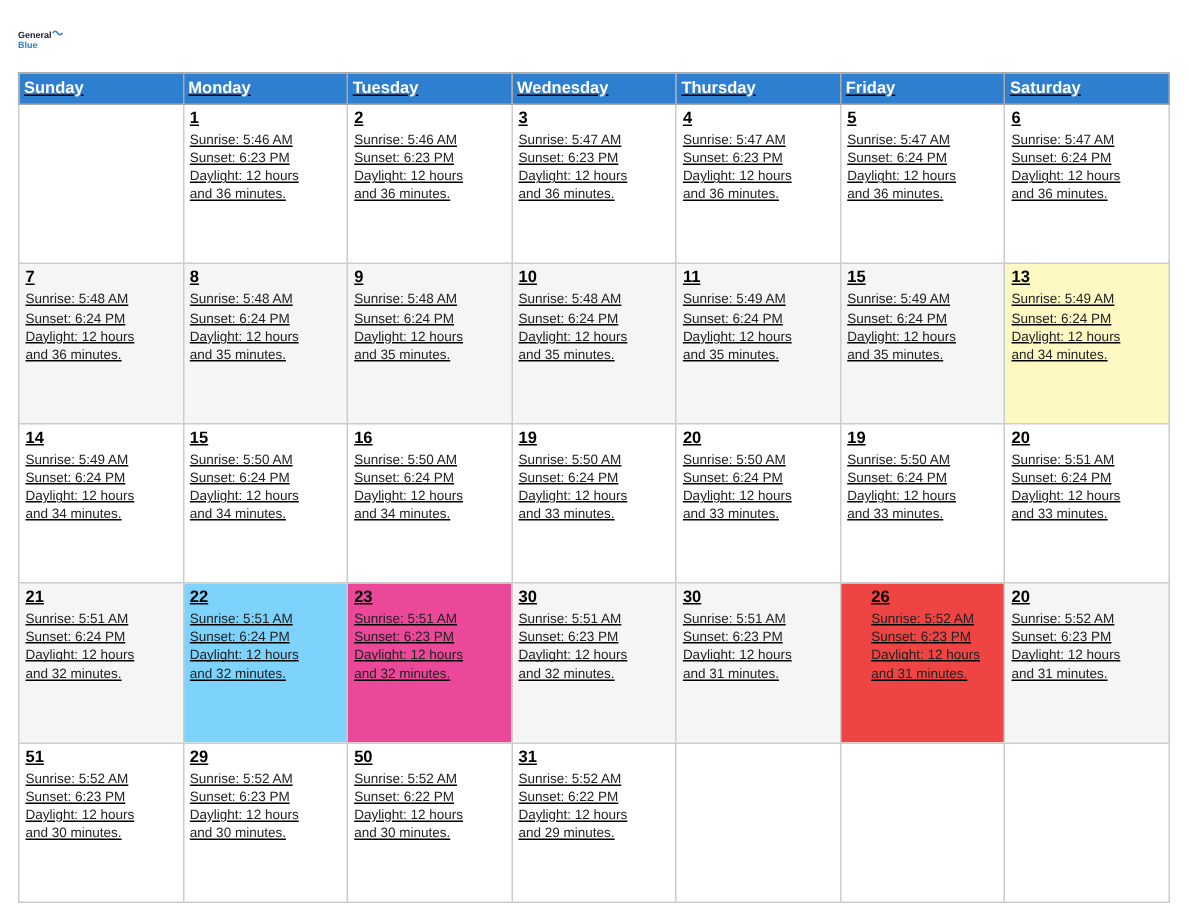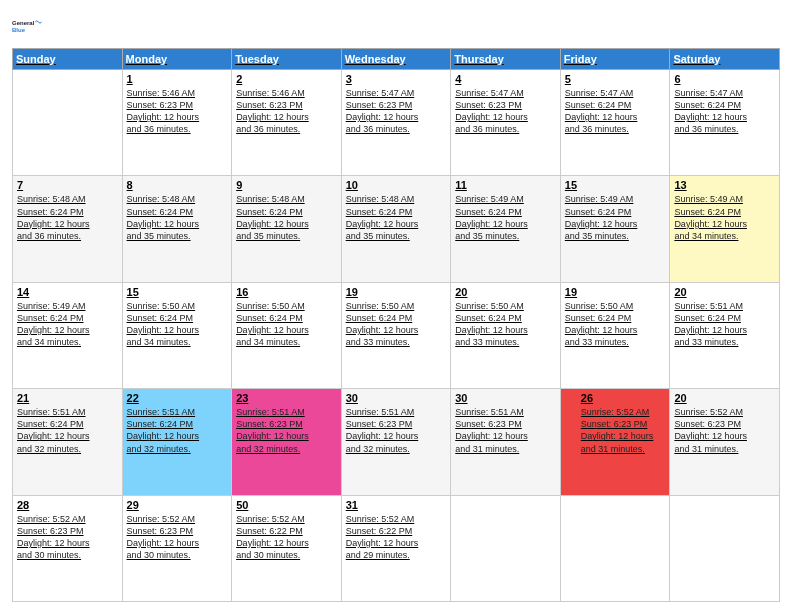--- a/index.html
+++ b/index.html
@@ -311,21 +311,21 @@
           <td style="background: rgb(245, 245, 245);">
             <span class="day-num">20</span>
             <div class="day-info" style="white-space: pre-line;">Sunrise: 5:52 AM
 Sunset: 6:23 PM
 Daylight: 12 hours
 and 31 minutes.</div>
           </td>
         </tr>
         <tr class="week-row">
           <td>
-            <span class="day-num">28</span>
+            <span class="day-num">51</span>
             <div class="day-info" style="white-space: pre-line;">Sunrise: 5:52 AM
 Sunset: 6:23 PM
 Daylight: 12 hours
 and 30 minutes.</div>
           </td>
           <td>
             <span class="day-num">29</span>
             <div class="day-info" style="white-space: pre-line;">Sunrise: 5:52 AM
 Sunset: 6:23 PM
 Daylight: 12 hours

